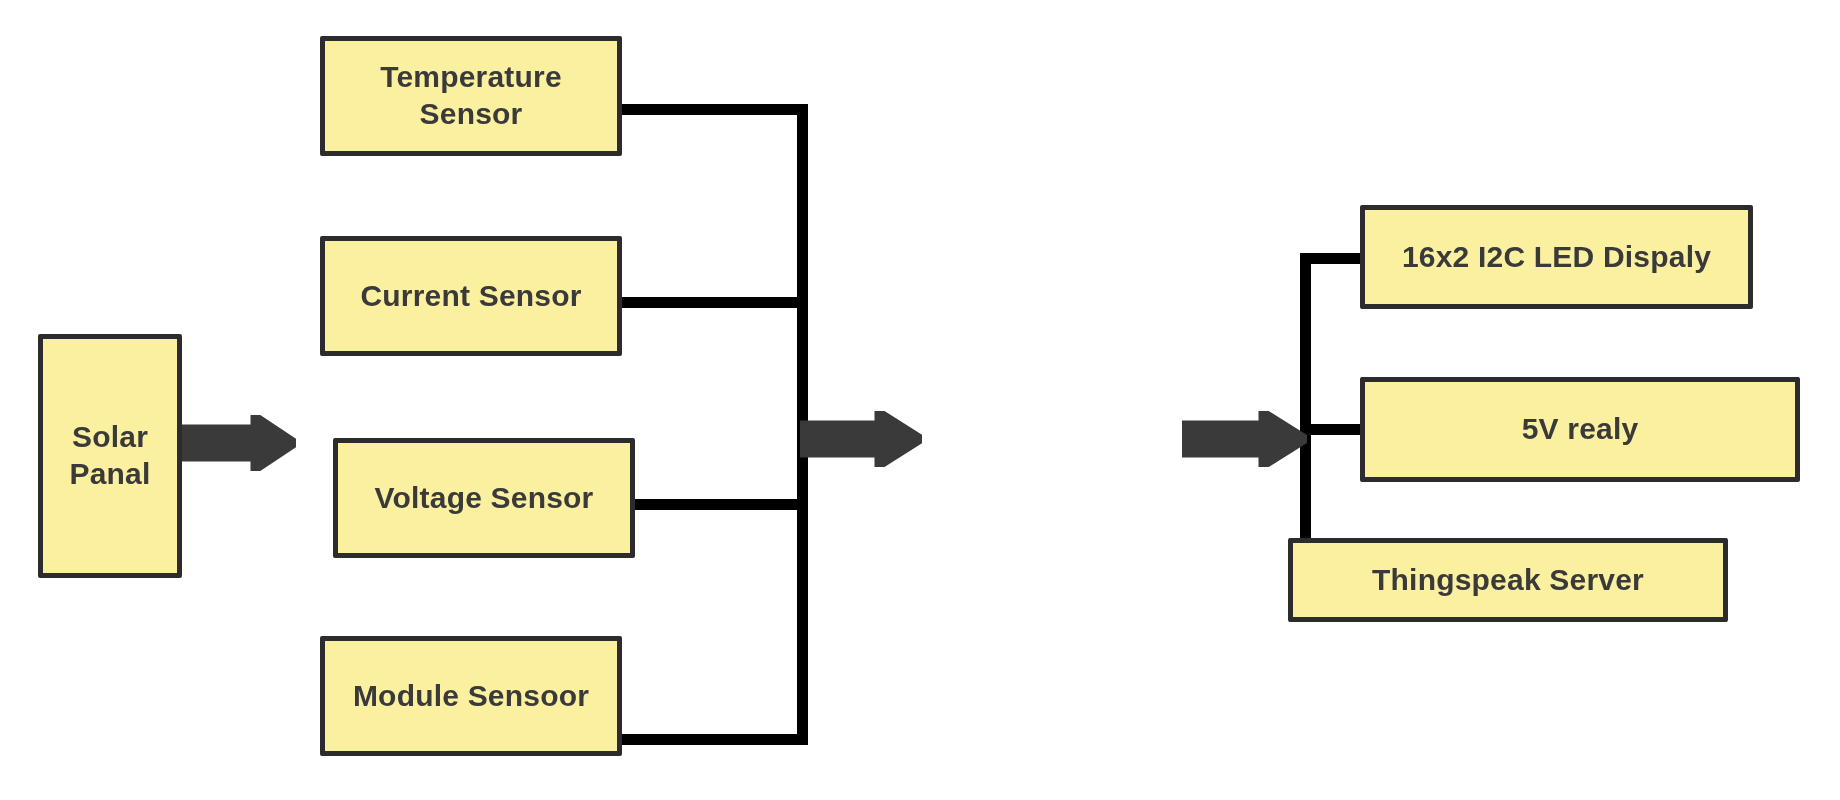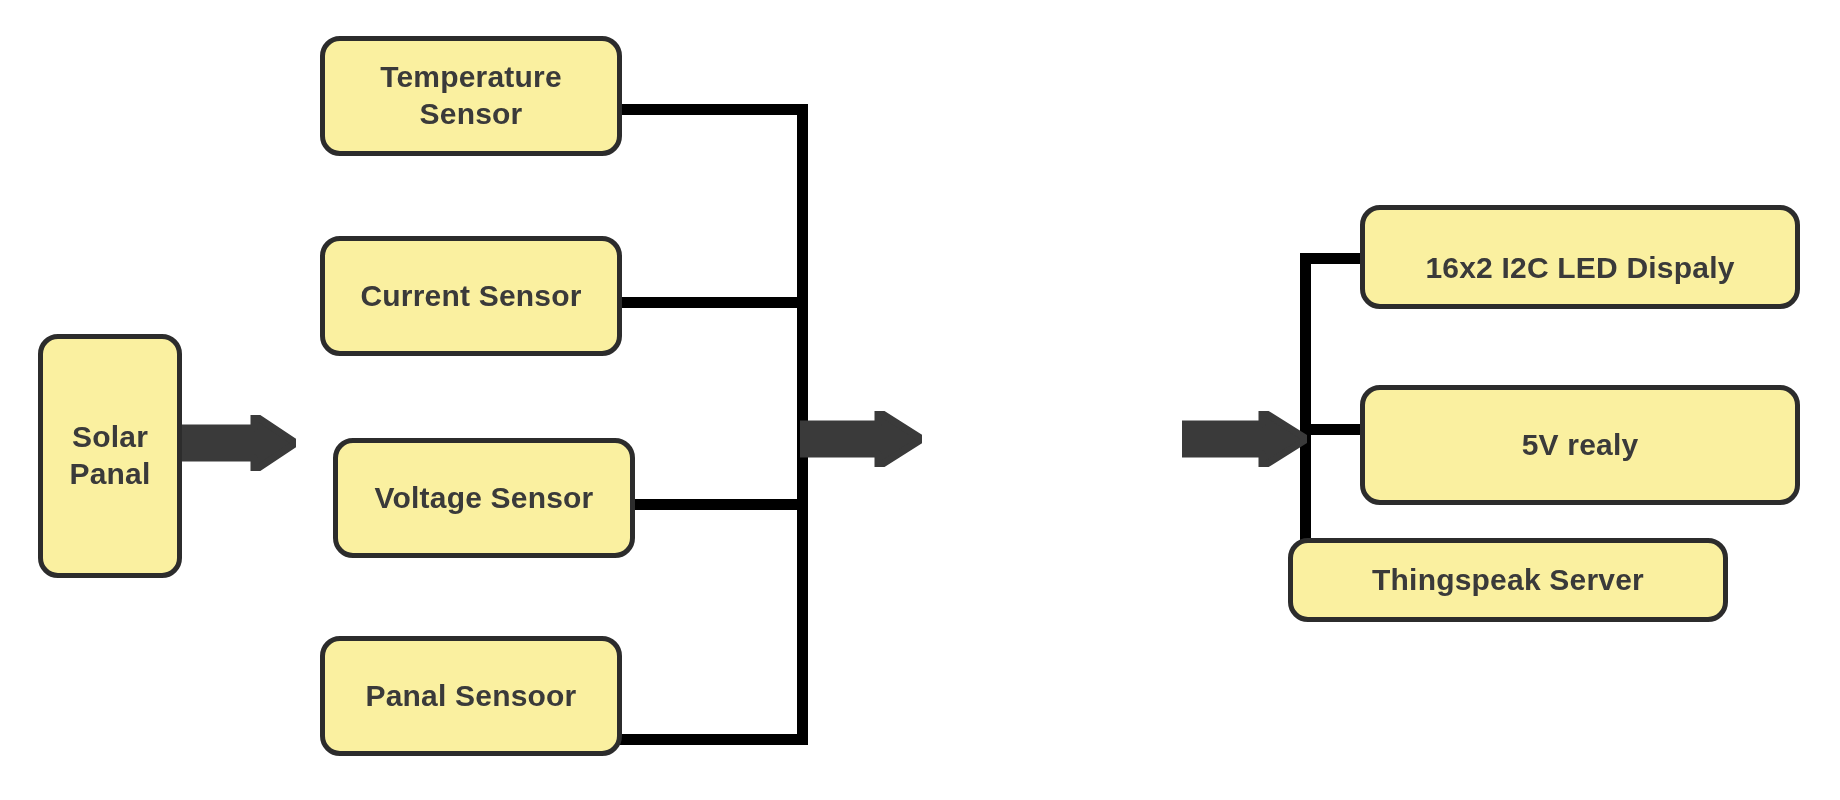--- a/index.html
+++ b/index.html
@@ -15,31 +15,31 @@
     width: 1840px;
     height: 800px;
     background: #ffffff;
     overflow: hidden;
   }
   .node {
     position: absolute;
     box-sizing: border-box;
     background: #faf0a0;
     border: 5px solid #2c2c2c;
-    border-radius: 20px;
+    border-radius: 2px;
     display: flex;
     align-items: center;
     justify-content: center;
     text-align: center;
     color: #3a3a3a;
     font-weight: bold;
     font-size: 30px;
     line-height: 1.22;
     letter-spacing: 0.2px;
-    padding: 17px 10px;
+    padding: 5px 10px;
     z-index: 3;
   }
   .node .label {
     display: block;
     width: 100%;
     white-space: pre-line;
   }
   .wire {
     position: absolute;
     background: #000000;
@@ -101,29 +101,29 @@
 
   <div class="node" style="left:320px; top:236px; width:302px; height:120px;">
     <span class="label">Current Sensor</span>
   </div>
 
   <div class="node" style="left:320px; top:438px; width:302px; height:120px;margin-left:13px;">
     <span class="label">Voltage Sensor</span>
   </div>
 
   <div class="node" style="left:320px; top:636px; width:302px; height:120px;">
-    <span class="label">Panal Sensoor</span>
+    <span class="label">Module Sensoor</span>
   </div>
 
 
-  <div class="node" style="left:1360px; top:205px; width:440px; height:104px;align-items:flex-end;">
+  <div class="node" style="left:1360px; top:205px; width:393px; height:104px;">
     <span class="label">16x2 I2C LED Dispaly</span>
   </div>
 
-  <div class="node" style="left:1360px; top:385px; width:440px; height:120px;text-align:center;">
+  <div class="node" style="left:1360px; top:377px; width:440px; height:105px;text-align:center;">
     <span class="label">5V realy</span>
   </div>
 
   <div class="node" style="left:1288px; top:538px; width:440px; height:84px;">
     <span class="label">Thingspeak Server</span>
   </div>
 
 </div>
 
 </body></html>

